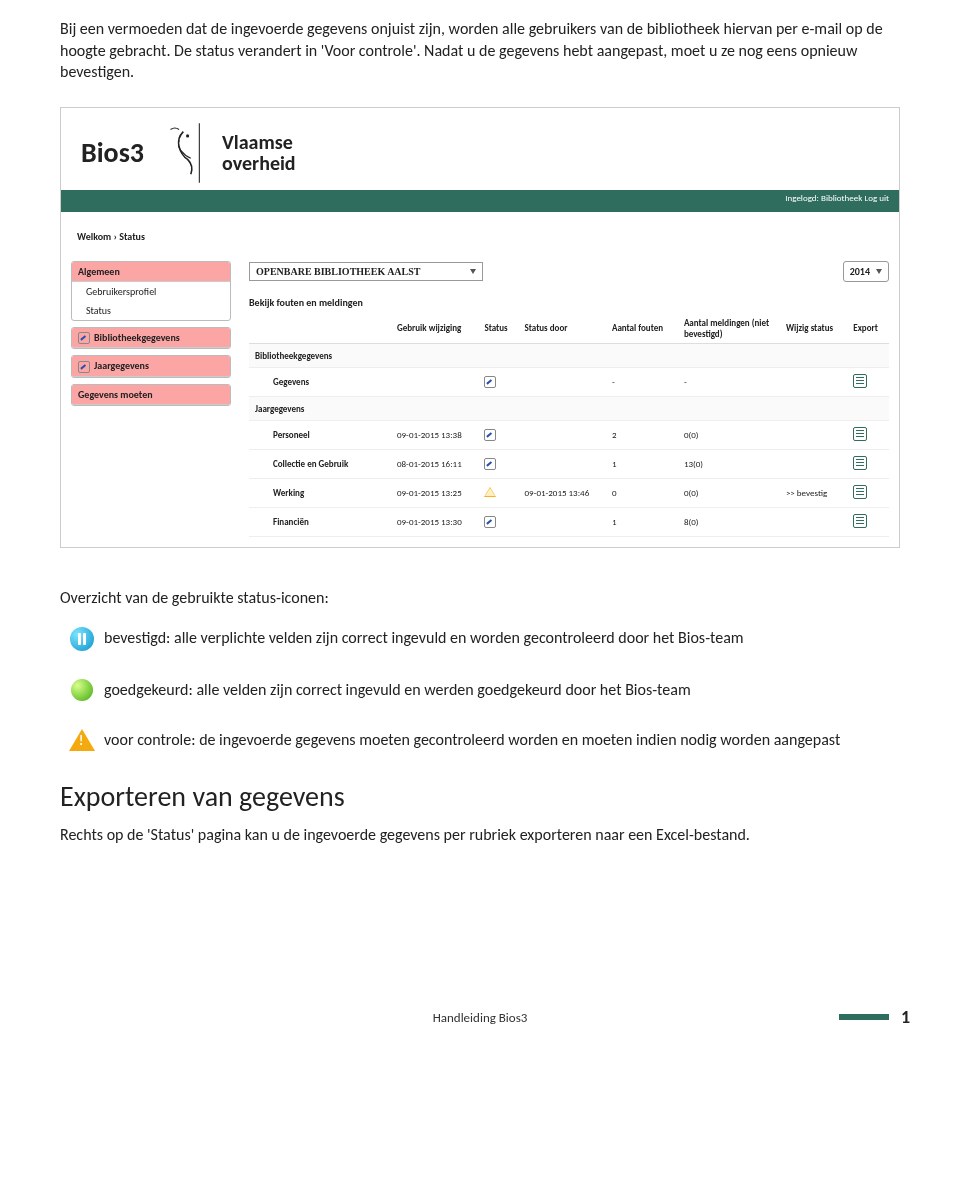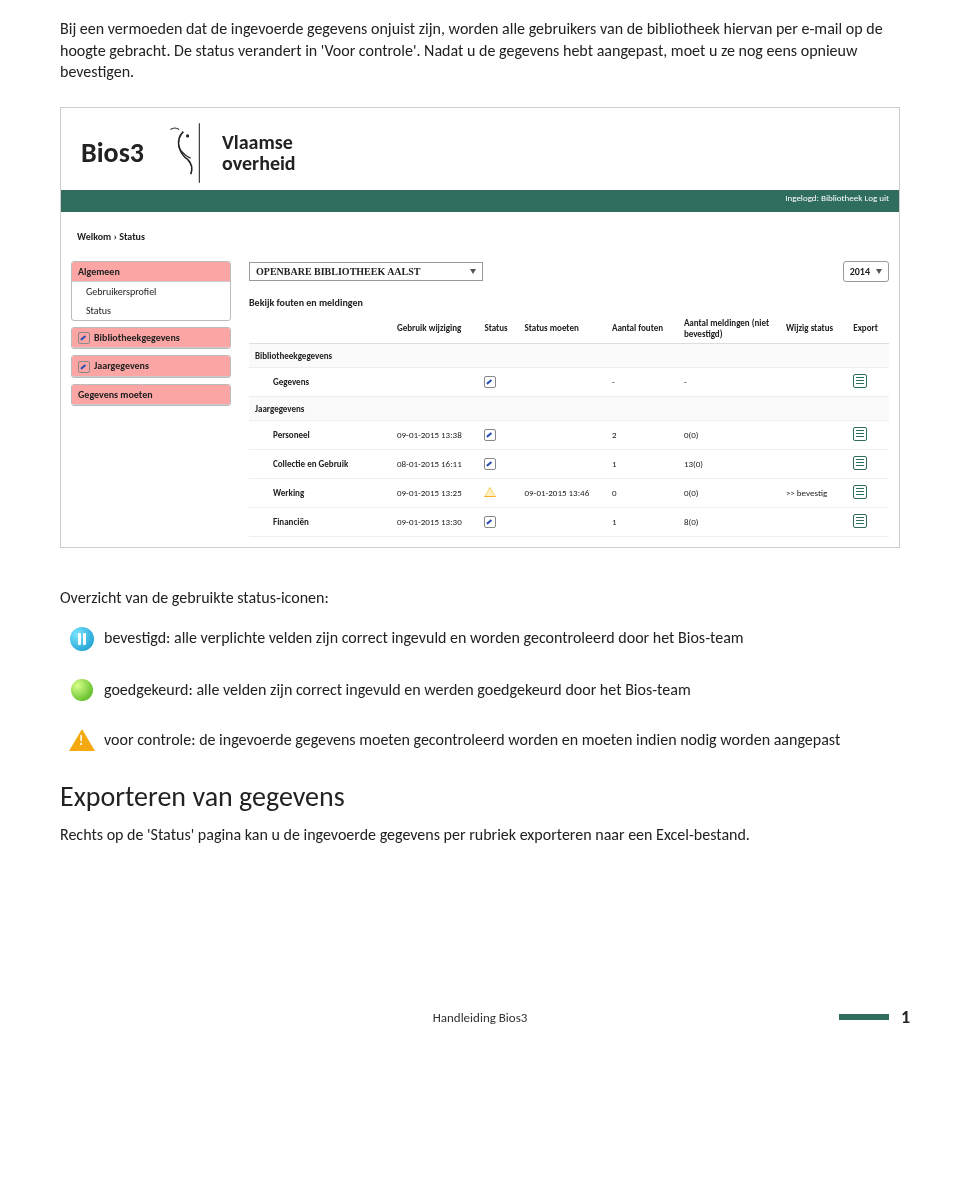--- a/index.html
+++ b/index.html
@@ -116,21 +116,21 @@
               <span class="chev"></span>
           </div>
         </div>
         <div class="subhead">Bekijk fouten en meldingen</div>
         <table class="tbl">
           <thead>
               <tr>
             <th style="width:130px;"></th>
             <th>Gebruik wijziging</th>
             <th>Status</th>
-            <th>Status moeten</th>
+            <th>Status door</th>
             <th>Aantal fouten</th>
             <th style="width:90px;">Aantal meldingen (niet bevestigd)</th>
             <th>Wijzig status</th>
             <th>Export</th>
           </tr>
             </thead>
           <tbody>
             <tr class="section-row">
                 <td colspan="8">Bibliotheekgegevens</td>
               </tr>

